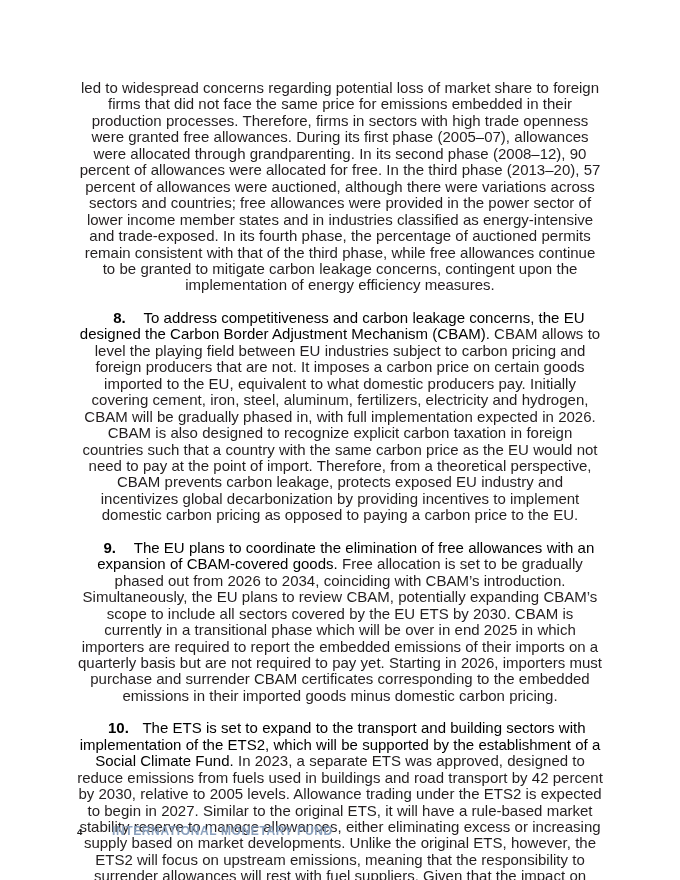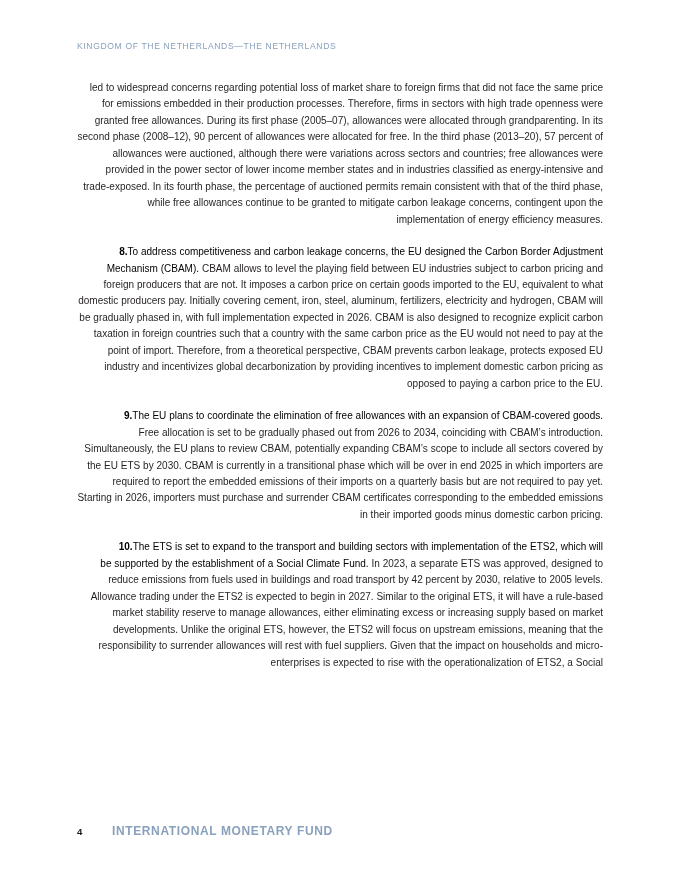--- a/index.html
+++ b/index.html
@@ -38,24 +38,24 @@
 
   
   .body-column {
     position: absolute;
     top: 80px;
     left: 77px;
     width: 526px;
   }
 
   .para {
-    font-size: 10px;
+    font-size: 15px;
     line-height: 16.45px;
     color: #231f20;
-    text-align: right;
+    text-align: center;
     margin: 0 0 16px 0;
     word-spacing: 0.1px;
   }
 
   .para-num {
     font-weight: bold;
     color: #000000;
     display: inline-block;
     min-width: 48px;
   }
@@ -88,21 +88,20 @@
     color: #8aa0bd;
     font-weight: 700;
     white-space: nowrap;
   }
 </style>
 </head>
 <body>
 
 <div class="page">
 
-  <div class="running-header">KINGDOM OF THE NETHERLANDS—THE NETHERLANDS</div>
 
   <div class="body-column">
 
     <p class="para">
       <span>led to widespread concerns regarding potential loss of market share to foreign firms that did not face the same price for emissions embedded in their production processes. Therefore, firms in sectors with high trade openness were granted free allowances. During its first phase (2005–07), allowances were allocated through grandparenting. In its second phase (2008–12), 90 percent of allowances were allocated for free. In the third phase (2013–20), 57 percent of allowances were auctioned, although there were variations across sectors and countries; free allowances were provided in the power sector of lower income member states and in industries classified as energy-intensive and trade-exposed. In its fourth phase, the percentage of auctioned permits remain consistent with that of the third phase, while free allowances continue to be granted to mitigate carbon leakage concerns, contingent upon the implementation of energy efficiency measures.</span>
     </p>
 
     <p class="para">
       <span class="para-num">8.</span><span class="lead">To address competitiveness and carbon leakage concerns, the EU designed the Carbon Border Adjustment Mechanism (CBAM).</span><span> CBAM allows to level the playing field between EU industries subject to carbon pricing and foreign producers that are not. It imposes a carbon price on certain goods imported to the EU, equivalent to what domestic producers pay. Initially covering cement, iron, steel, aluminum, fertilizers, electricity and hydrogen, CBAM will be gradually phased in, with full implementation expected in 2026. CBAM is also designed to recognize explicit carbon taxation in foreign countries such that a country with the same carbon price as the EU would not need to pay at the point of import. Therefore, from a theoretical perspective, CBAM prevents carbon leakage, protects exposed EU industry and incentivizes global decarbonization by providing incentives to implement domestic carbon pricing as opposed to paying a carbon price to the EU.</span>
     </p>

